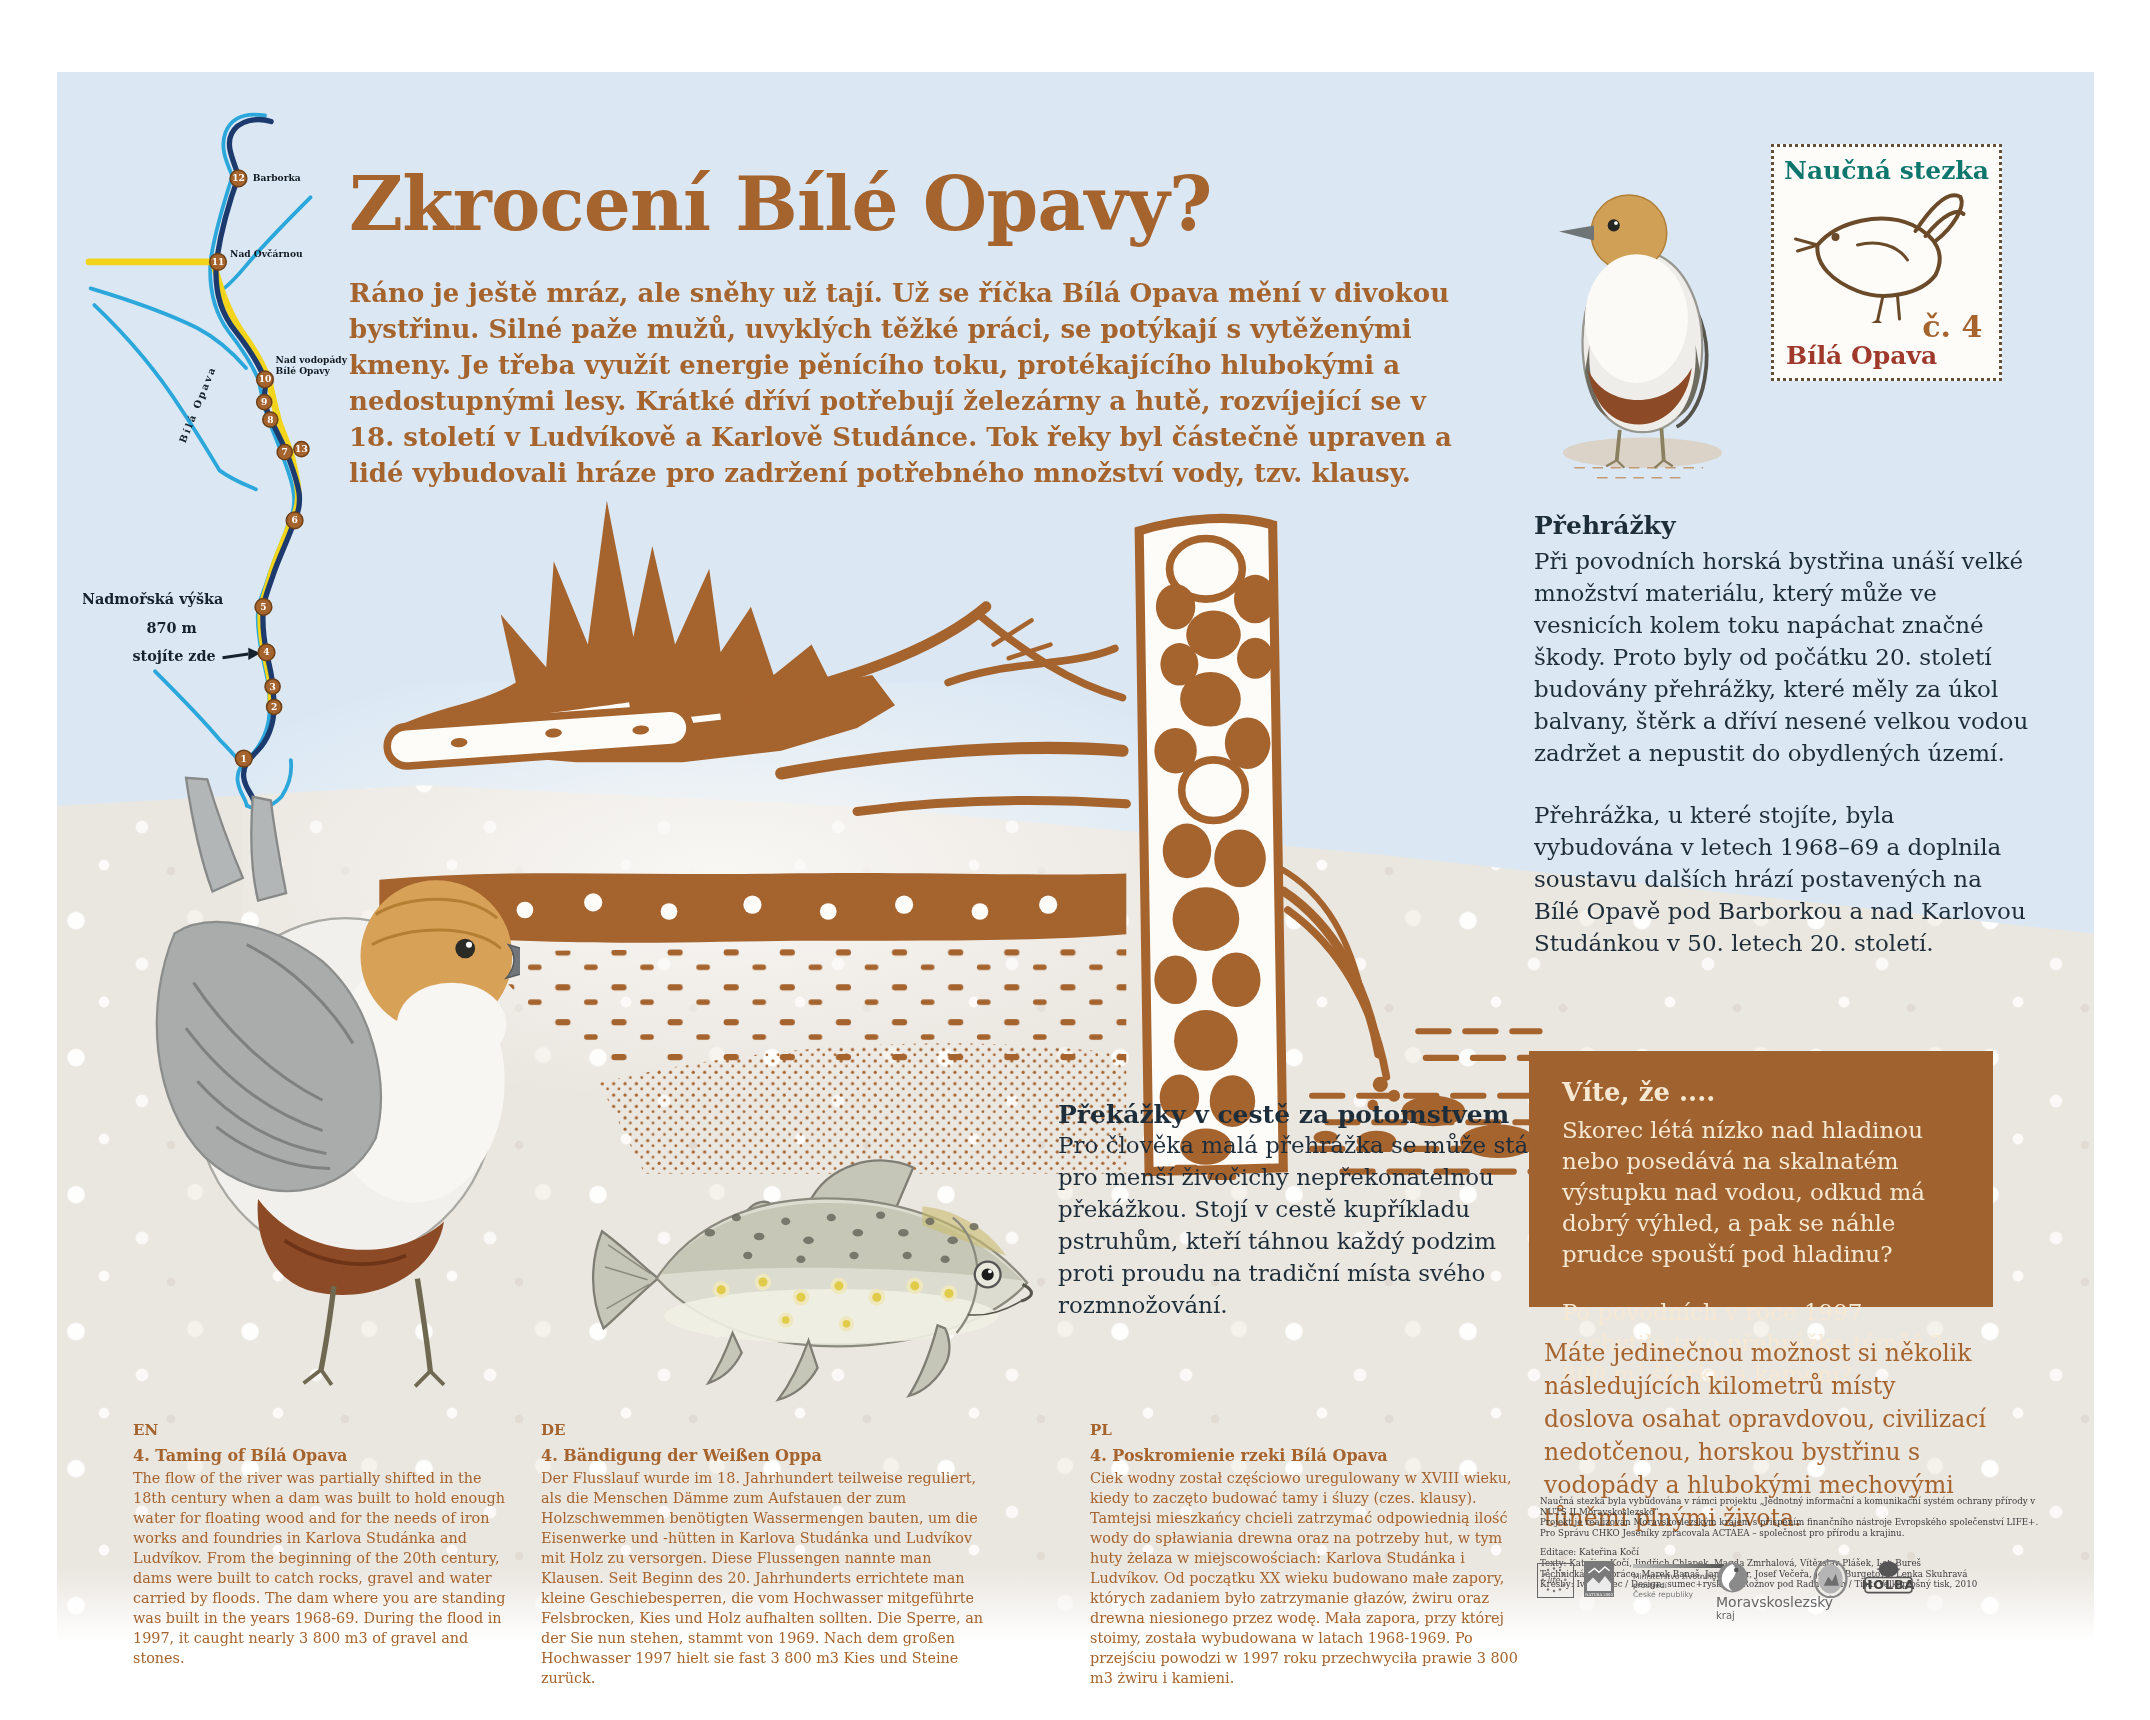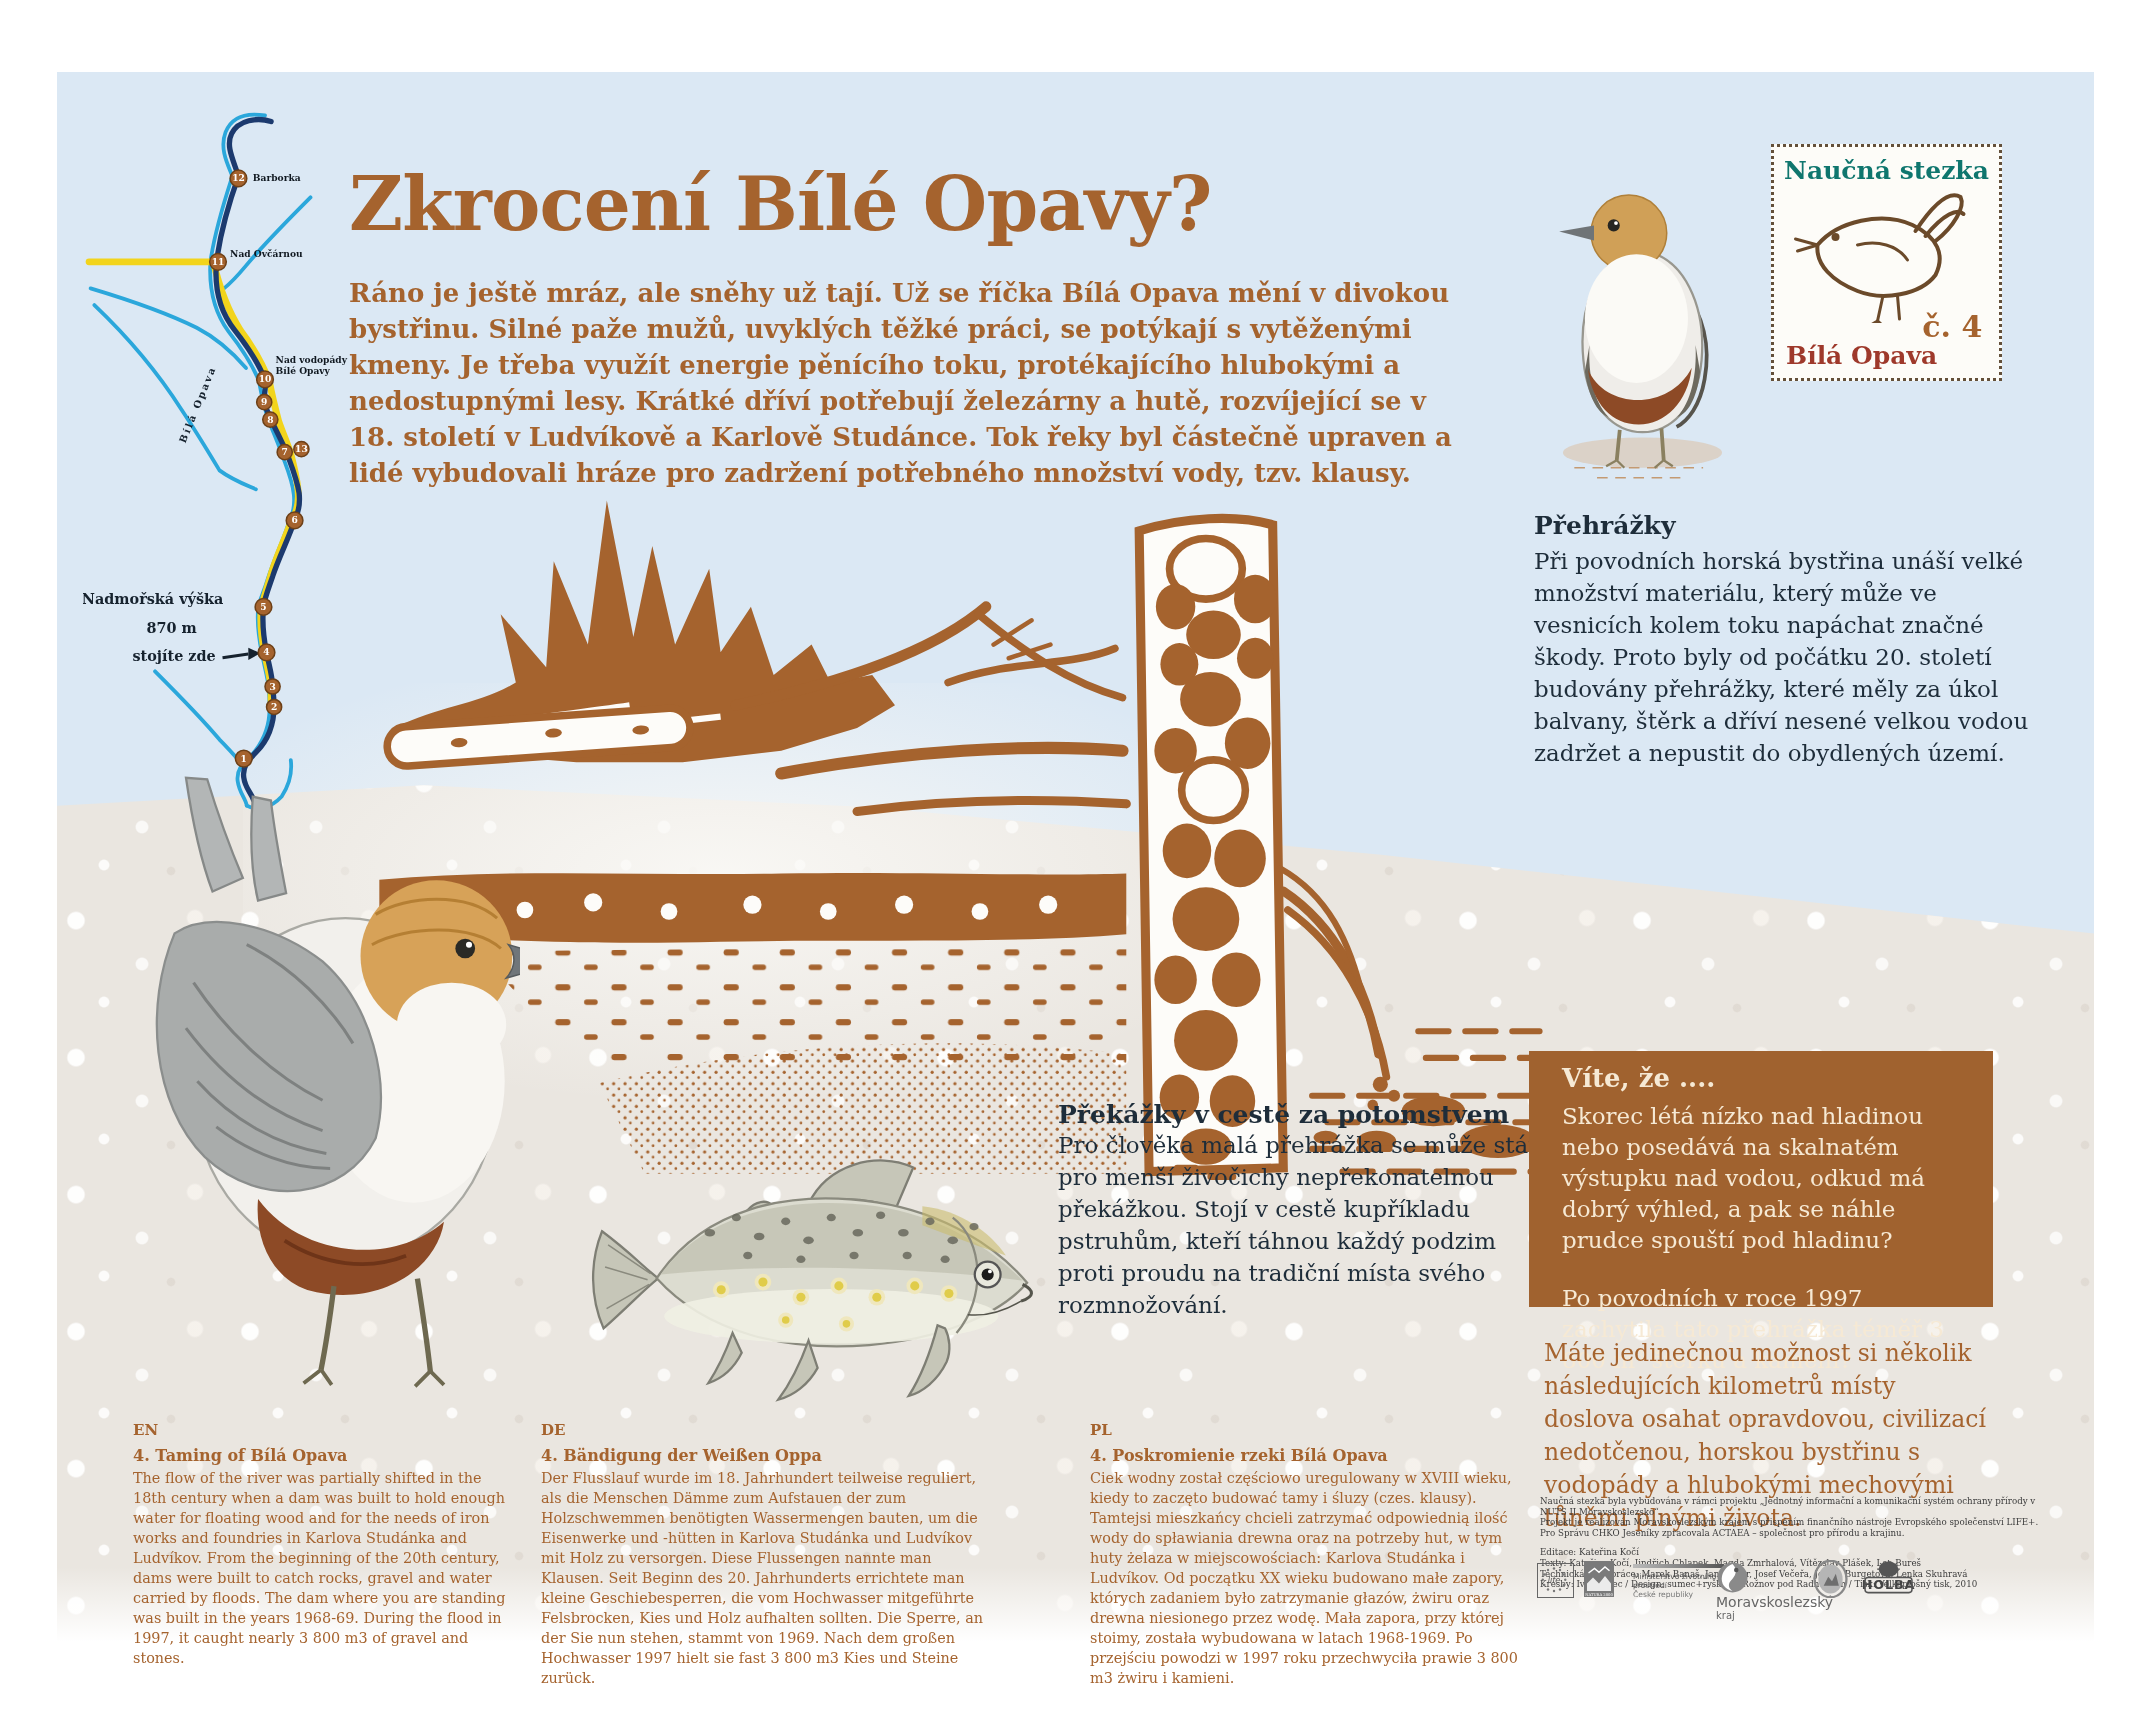--- a/index.html
+++ b/index.html
@@ -25,21 +25,21 @@
   
   #title{left:349px;top:161px;width:1138px;font-size:74px;font-weight:bold;color:#a5632e;letter-spacing:-0.8px;}
   #intro{left:349px;top:275px;width:1108px;font-size:26px;line-height:36px;font-weight:bold;color:#a5632e;}
   .h-dark{font-size:25px;font-weight:bold;color:#1e2d3a;}
   .p-dark{font-size:23px;line-height:32px;color:#1e2d3a;}
   #prehrazky{left:1534px;top:511px;width:497px;}
   #prehrazky .p-dark{margin-top:4.6px;}
   #prehrazky .gap{height:26px;}
   #prekazky{left:1058px;top:1100px;width:486px;}
   #vitebox{left:1529px;top:1051px;width:464px;height:256px;background:#a0622f;color:#f6e9d4;
-    padding:12px 33px;box-sizing:border-box;}
+    padding:26px 33px;box-sizing:border-box;}
   #vitebox .vh{font-size:26px;font-weight:bold;margin-bottom:7.6px;}
   #vitebox .vp{font-size:23px;line-height:31px;}
   #vitebox .gap{height:27px;}
   #matepara{left:1544px;top:1337px;width:449px;font-size:23.5px;line-height:33px;color:#a5632e;}
   .lang{font-size:14.4px;line-height:20px;color:#a5632e;}
   .lang .code{font-weight:bold;font-size:15px;}
   .lang .ltitle{font-weight:bold;font-size:16px;margin:6px 0 1.5px 0;}
   #lang-en{left:133px;top:1420px;width:383px;}
   #lang-de{left:541px;top:1420px;width:444px;}
   #lang-pl{left:1062px;top:1420px;width:444px;margin-left:28px;}
@@ -376,20 +376,21 @@
     <circle cx="566" cy="185" r="8" fill="#1c1c1c"></circle>
       <circle cx="569" cy="181" r="2.5" fill="#fff"></circle>
     <path d="M612,198 C628,206 628,214 610,220" stroke="#55554c" stroke-width="4" fill="none"></path>
     <path d="M610,220 C585,235 560,240 540,238" stroke="#55554c" stroke-width="2" fill="none"></path>
   </svg>
 
   <div id="prehrazky" class="abs">
     <div class="h-dark">Přehrážky</div>
     <div class="p-dark">Při povodních horská bystřina unáší velké množství materiálu, který může ve vesnicích kolem toku napáchat značné škody. Proto byly od počátku 20. století budovány přehrážky, které měly za úkol balvany, štěrk a dříví nesené velkou vodou zadržet a nepustit do obydlených území.</div>
     <div class="gap"></div>
+    <div class="p-dark">Přehrážka, u které stojíte, byla vybudována v letech 1968–69 a doplnila soustavu dalších hrází postavených na Bílé Opavě pod Barborkou a nad Karlovou Studánkou v 50. letech 20. století.</div>
   </div>
 
   <div id="prekazky" class="abs">
     <div class="h-dark">Překážky v cestě za potomstvem</div>
     <div class="p-dark">Pro člověka malá přehrážka se může stát pro menší živočichy nepřekonatelnou překážkou. Stojí v cestě kupříkladu pstruhům, kteří táhnou každý podzim proti proudu na tradiční místa svého rozmnožování.</div>
   </div>
 
   <div id="vitebox" class="abs">
     <div class="vh">Víte, že ....</div>
     <div class="vp">Skorec létá nízko nad hladinou nebo posedává na skalnatém výstupku nad vodou, odkud má dobrý výhled, a pak se náhle prudce spouští pod hladinu?</div>

